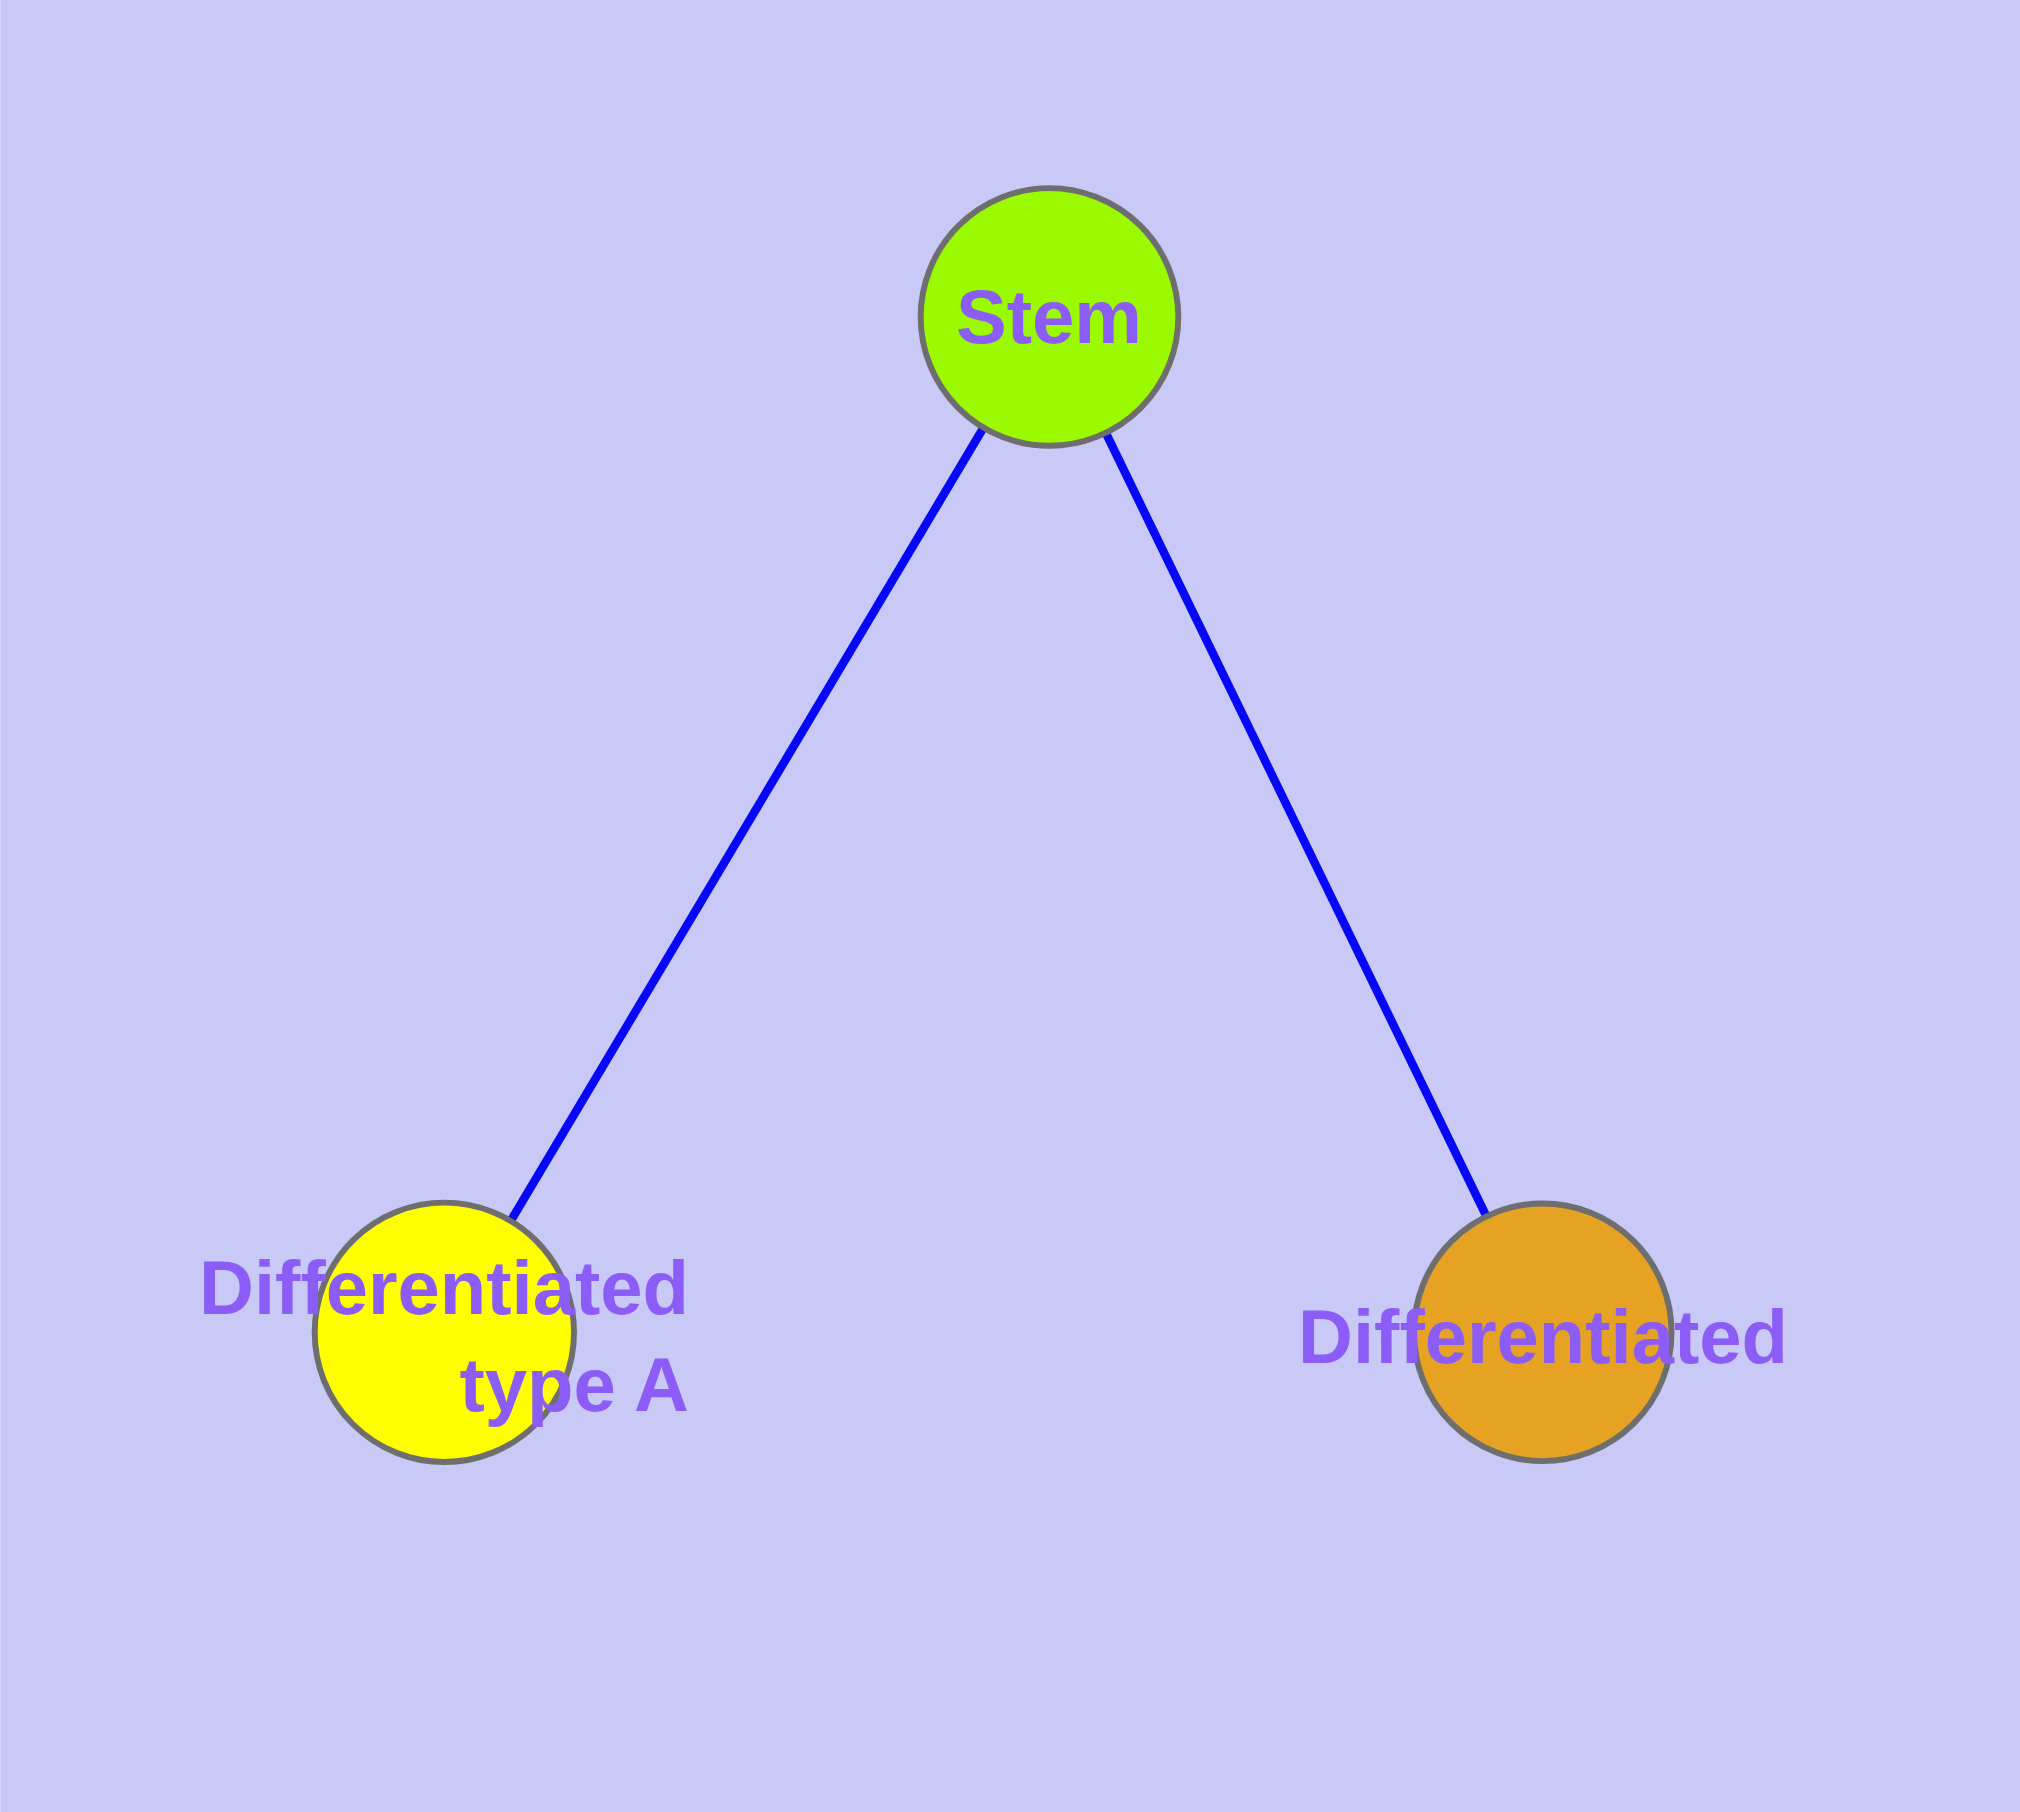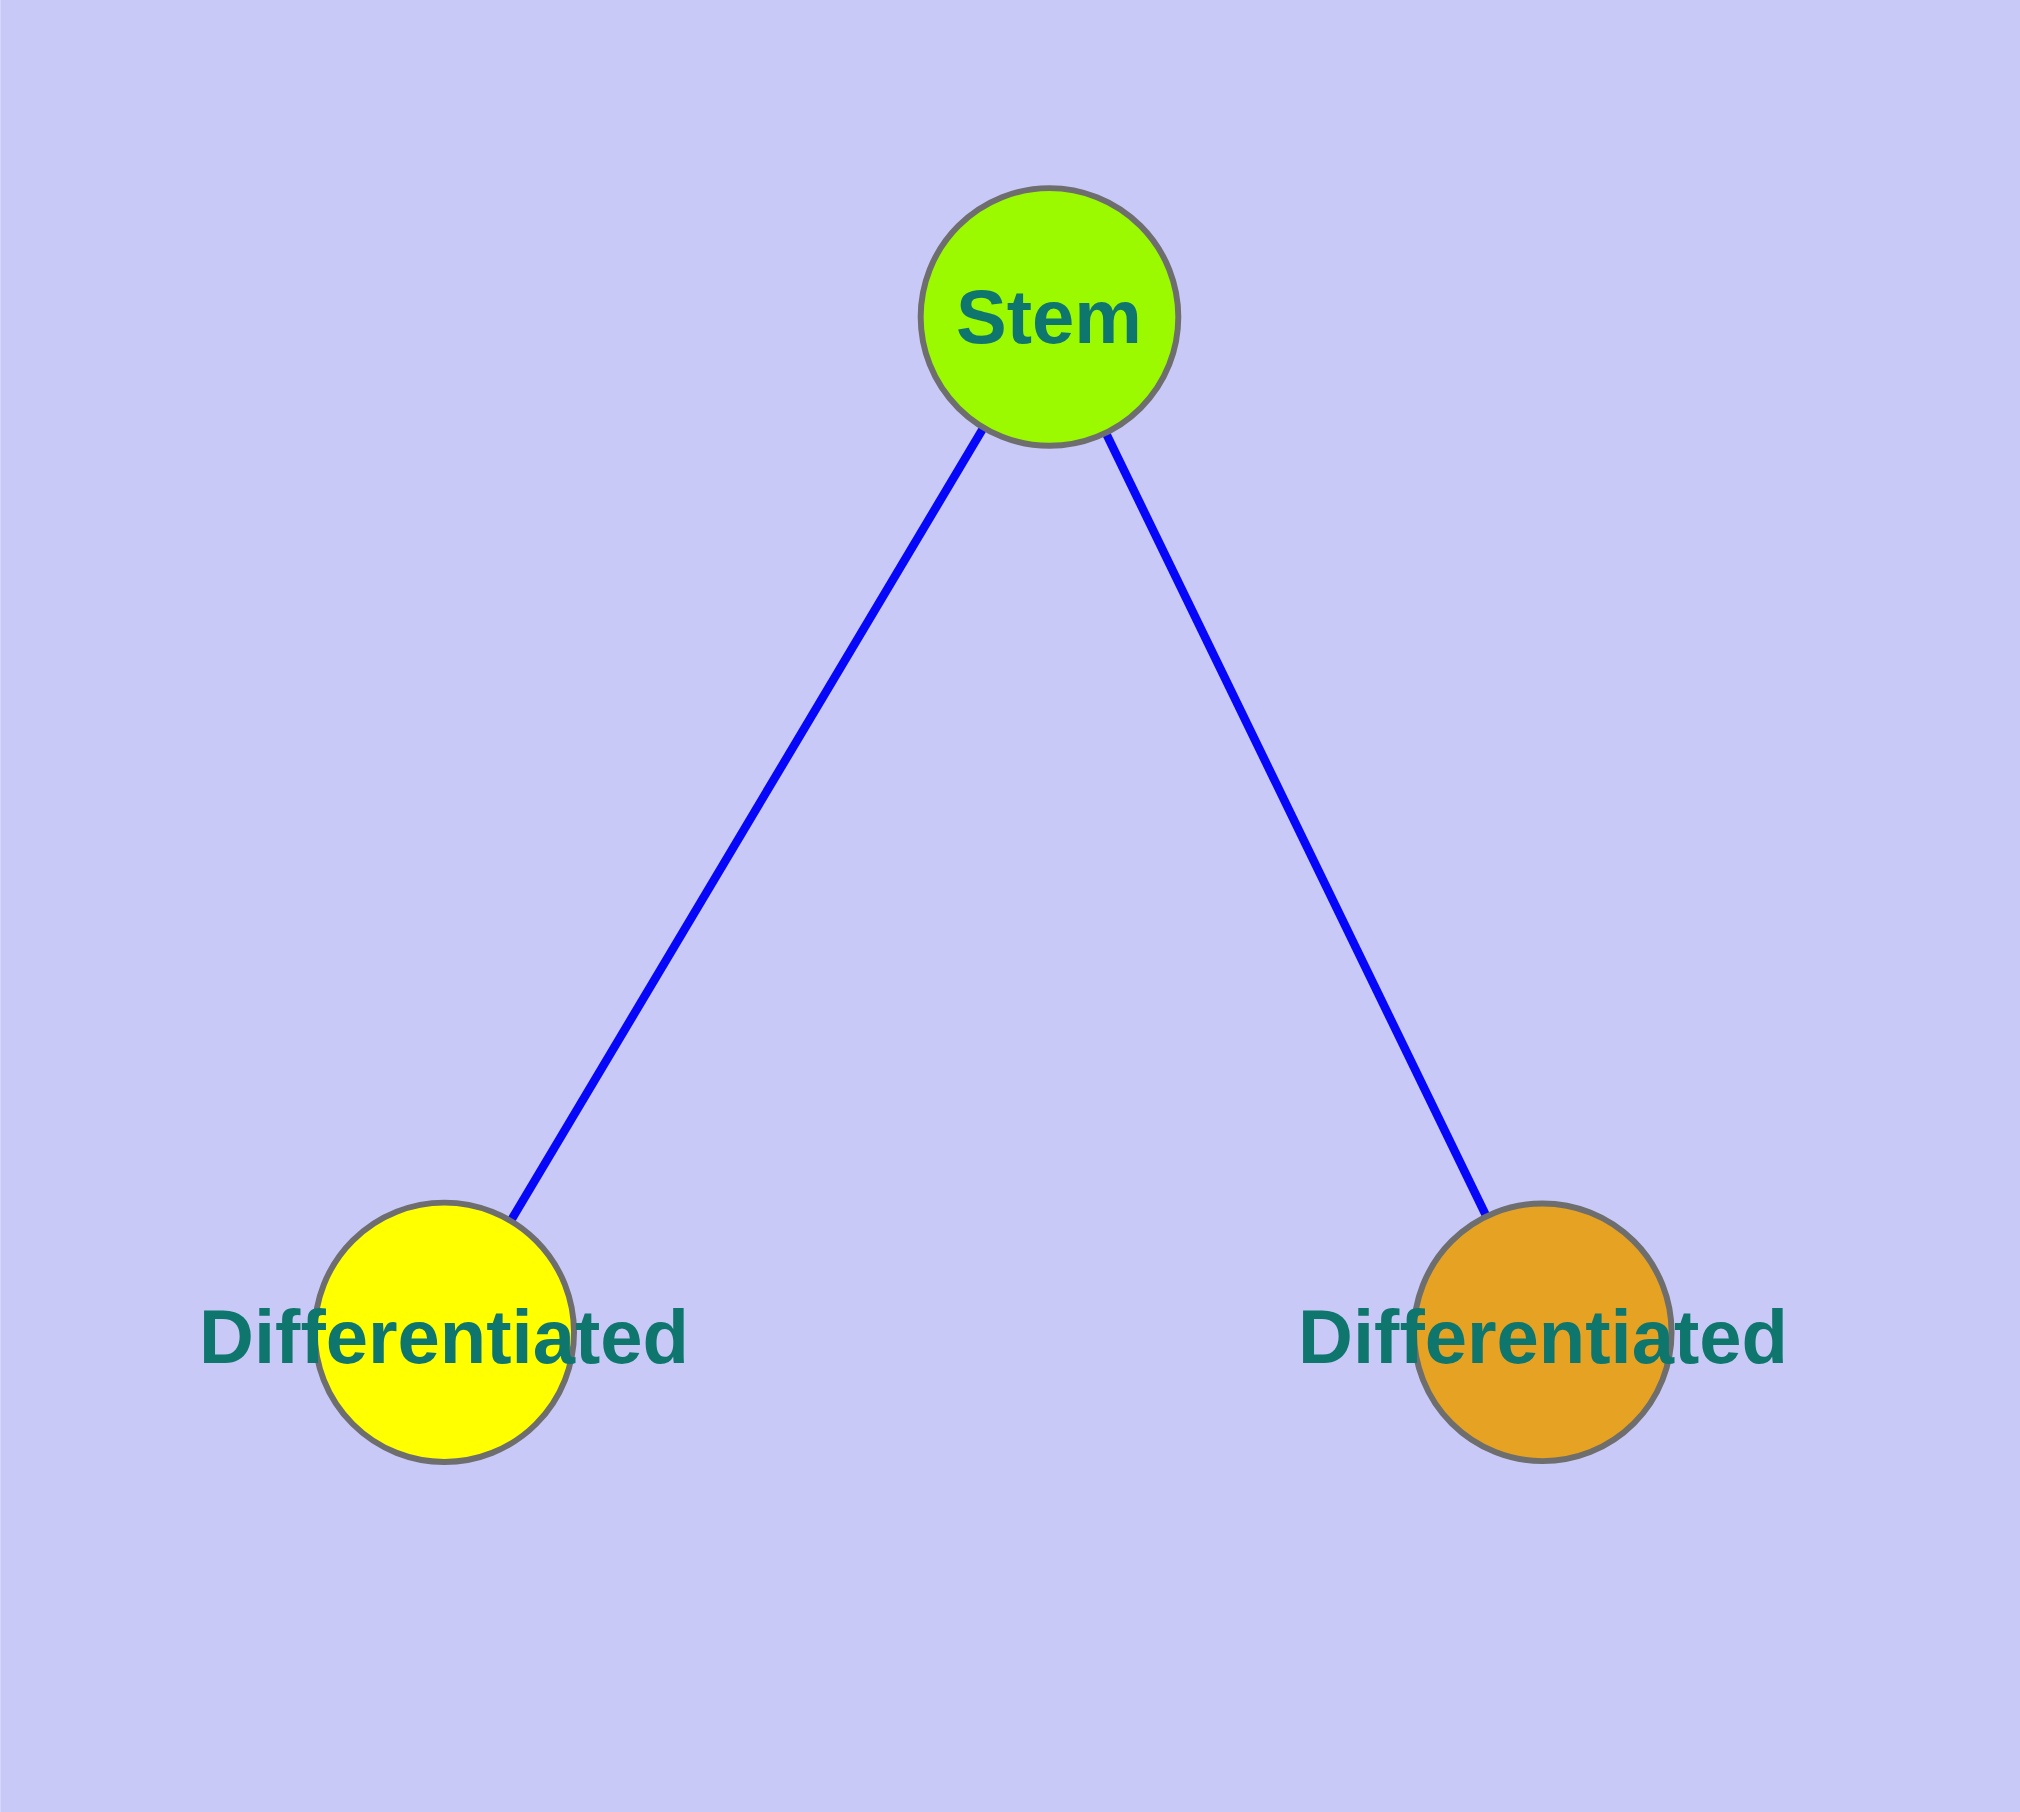--- a/index.html
+++ b/index.html
@@ -30,21 +30,21 @@
   }
   .node-circle {
     stroke: #6e6e6e;
     stroke-width: 7;
   }
   .node-label {
     position: absolute;
     transform: translate(-50%, -50%);
     text-align: right;
     white-space: nowrap;
-    color: #0f766e;
+    color: #8b5cf6;
     font-weight: bold;
     font-size: 76px;
     line-height: 1.27;
     pointer-events: none;
   }
   .node-label .line {
     display: block;
   }
 </style>
 </head>
@@ -63,20 +63,21 @@
     <circle class="node-circle" cx="524" cy="1572" r="153" fill="#ffff00"></circle>
     <circle class="node-circle" cx="1820" cy="1572" r="152" fill="#e6a223"></circle>
   </svg>
 
   <div class="node-label" style="left:1049px; top:317px;">
     <span class="line">Stem</span>
   </div>
 
   <div class="node-label" style="left:444px; top:1337px;">
     <span class="line">Differentiated</span>
+    <span class="line">type A</span>
   </div>
 
   <div class="node-label" style="left:1543px; top:1337px;">
     <span class="line">Differentiated</span>
   </div>
 
 </div>
 
 
 </body></html>

